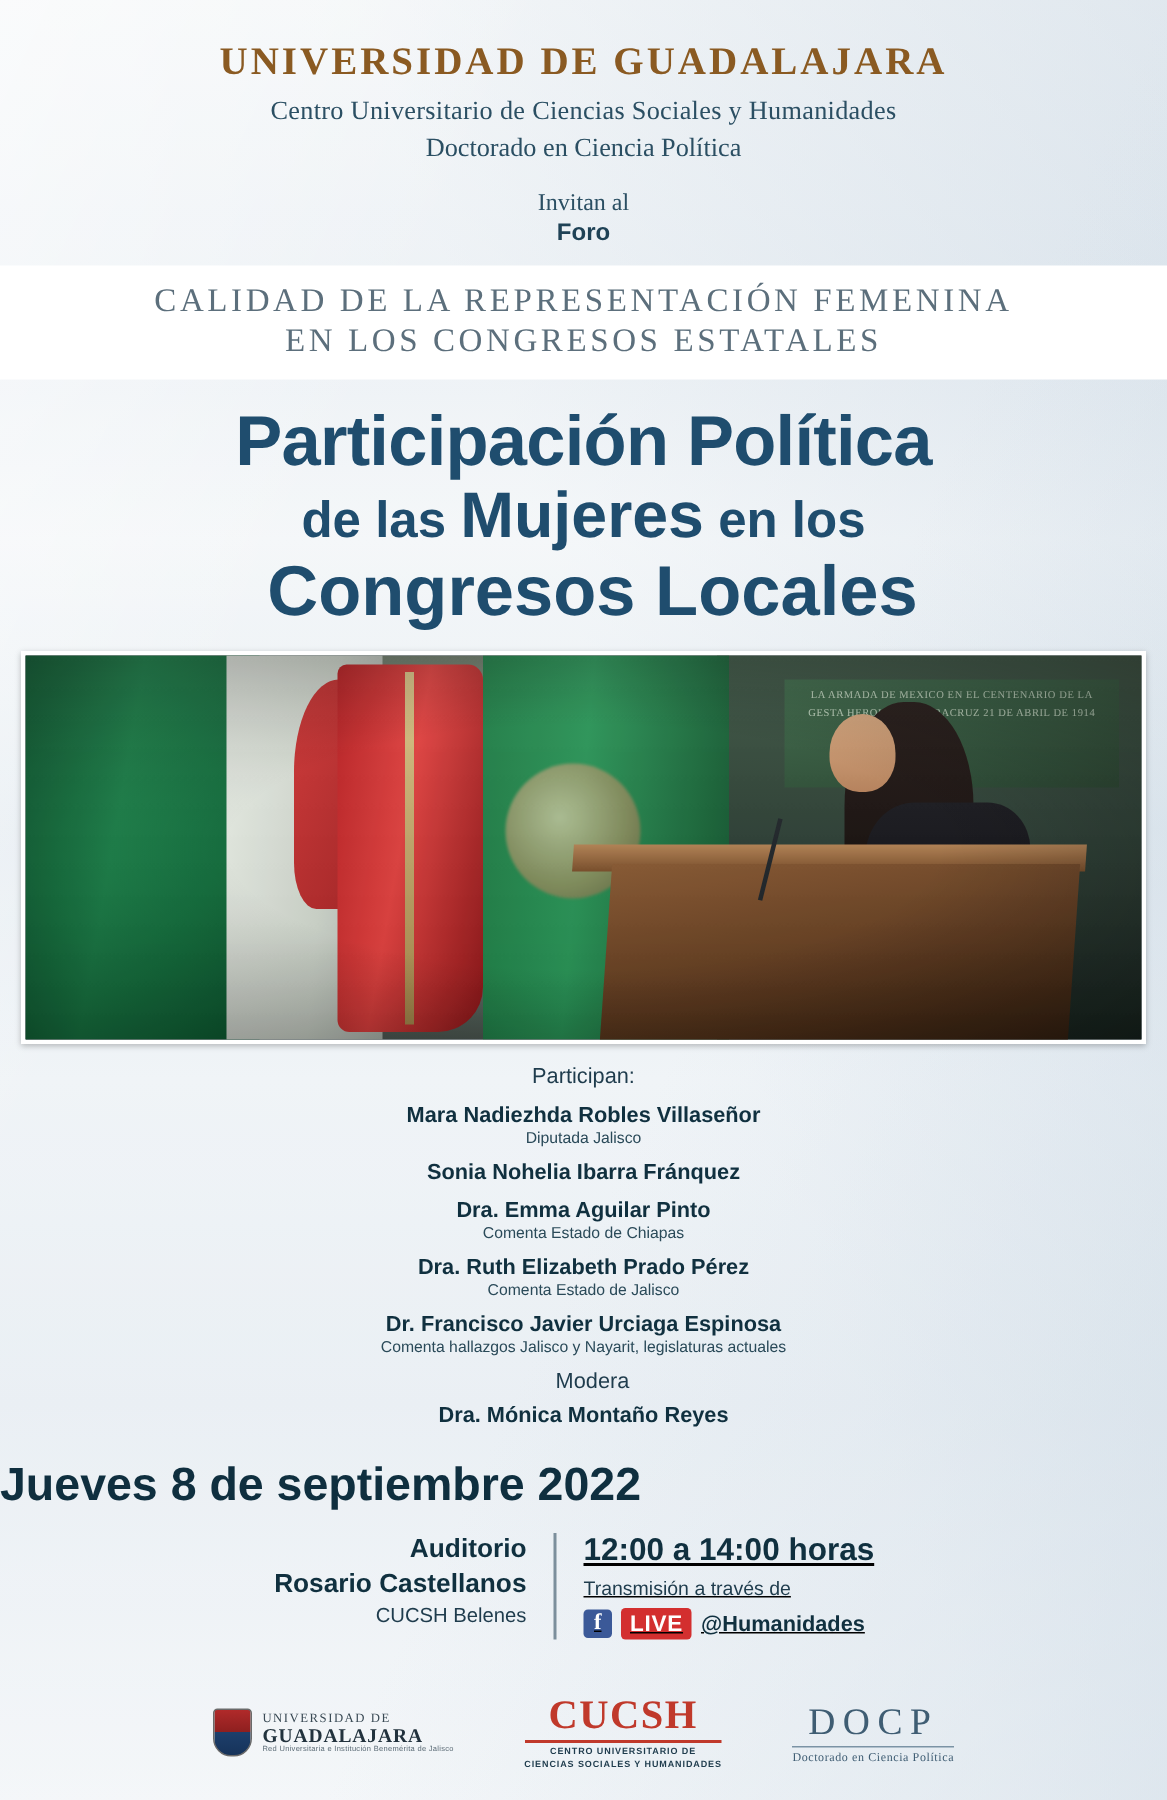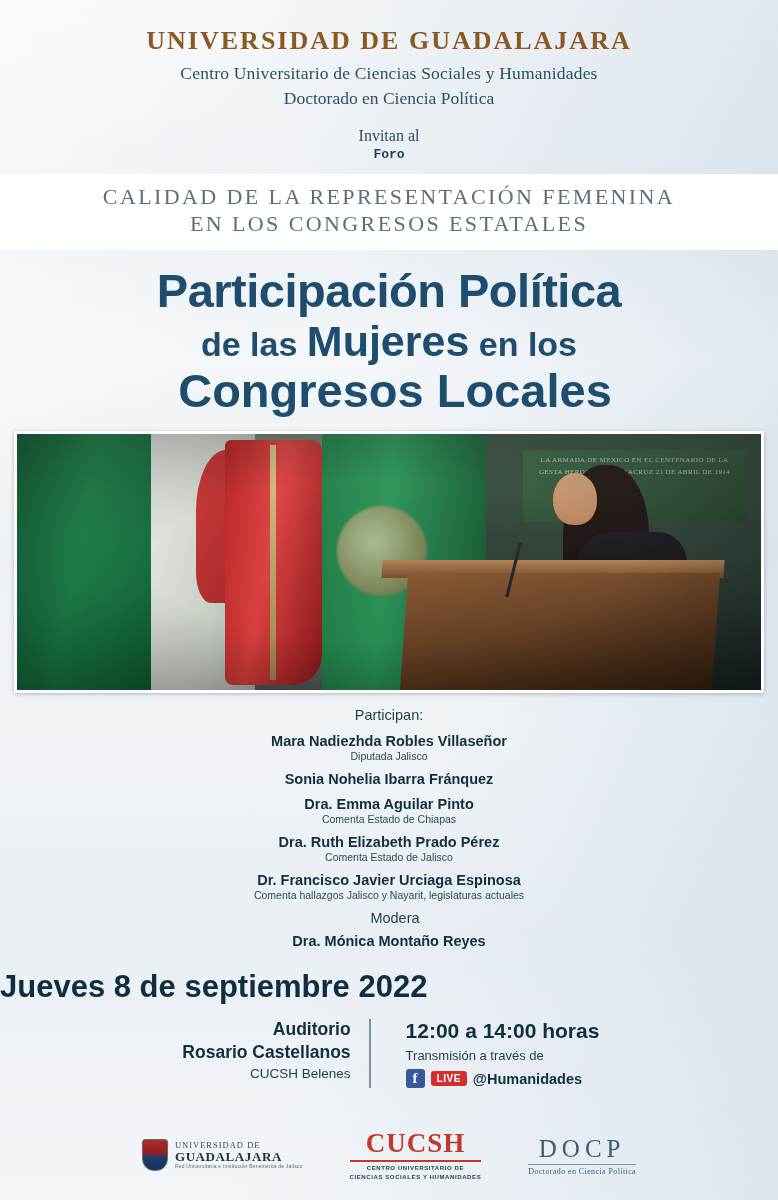--- a/index.html
+++ b/index.html
@@ -55,22 +55,22 @@
     color: #2b4f63;
     margin-top: 4px;
   }
   .invitan {
     font-family: "Liberation Serif", serif;
     font-size: 16px;
     color: #2b4f63;
     margin-top: 18px;
   }
   .foro {
-    font-family: Liberation Mono, monospace;
-    font-size: 13px;
+    font-family: Liberation Sans, sans-serif;
+    font-size: 16px;
     font-weight: bold;
     color: #1f4256;
     margin-top: 2px;
   }
 
   
   .band {
     margin-top: 12px;
     background: #ffffff;
     padding: 10px 0 12px 0;
@@ -220,35 +220,35 @@
     margin-top: 20px;
   }
   .details {
     display: flex; justify-content: center; align-items: stretch;
     margin-top: 14px; gap: 0;
   }
   .det-left {
     text-align: right; padding-right: 18px; min-width: 190px;
   }
   .det-right {
-    text-align: left; padding-left: 35px; border-left: 2px solid #7c8f9c; min-width: 230px;
+    text-align: left; padding-left: 18px; border-left: 2px solid #7c8f9c; min-width: 230px; text-decoration: underline;
   }
   .aud1 { font-size: 17.5px; font-weight: bold; color: #10303f; }
   .aud2 { font-size: 17.5px; font-weight: bold; color: #10303f; margin-top: 2px; }
   .aud3 { font-size: 13.5px; color: #1f3c4d; margin-top: 3px; }
   .hours { font-size: 21px; font-weight: bold; color: #10303f; }
   .trans { font-size: 13px; color: #1f3c4d; margin-top: 5px; }
   .fbline { display: flex; align-items: center; gap: 6px; margin-top: 6px; }
   .fb-icon {
     width: 19px; height: 19px; background: #3b5998; color: #fff;
     font-family: "Liberation Serif", serif; font-weight: bold; font-size: 15px;
     line-height: 19px; text-align: center; border-radius: 3px;
   }
   .live-badge {
-    background: #d32f2f; color: #fff; font-size: 10px; font-weight: bold;
+    background: #d32f2f; color: #fff; font-size: 15px; font-weight: bold;
     padding: 2px 6px; border-radius: 3px; letter-spacing: .5px;
   }
   .handle { font-size: 14.5px; color: #10303f; font-weight: bold; }
 
   
   .footer {
     position: absolute; left: 0; right: 0; bottom: 18px;
     display: flex; justify-content: center; align-items: center; gap: 47px;
     z-index: 3;
   }

